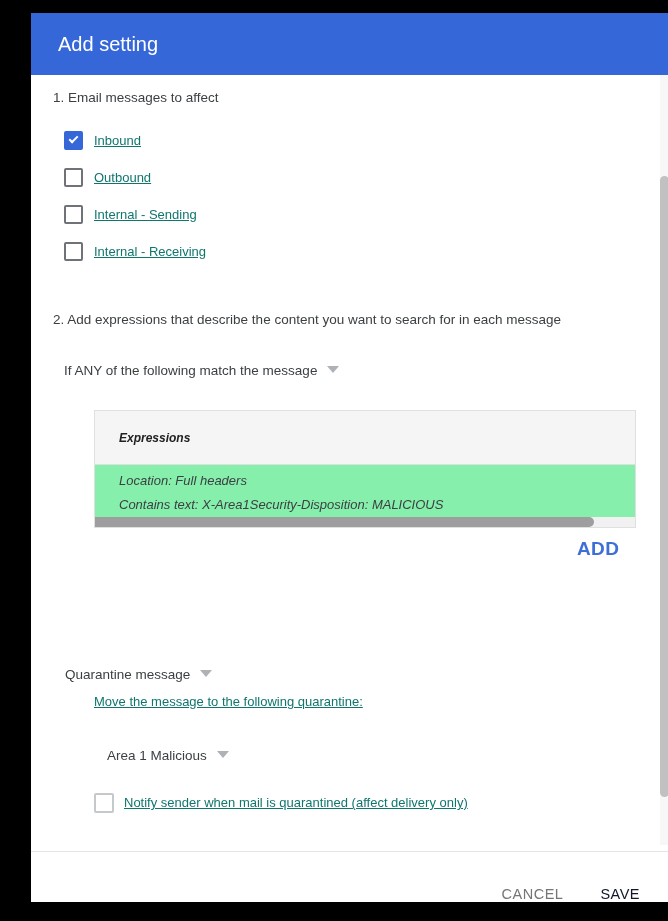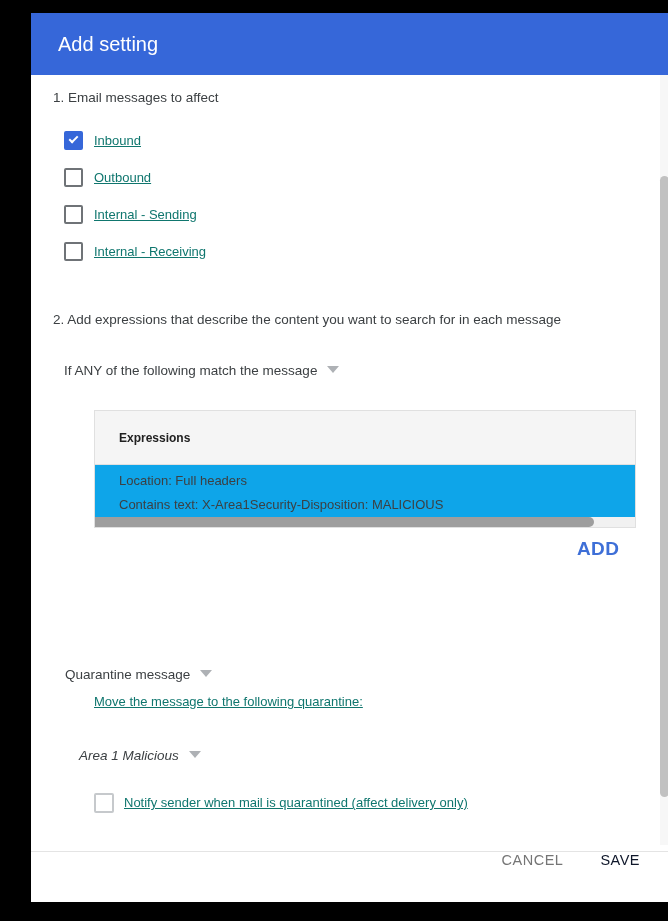--- a/index.html
+++ b/index.html
@@ -81,21 +81,22 @@
     border-top: 7px solid #aeb1b5;
     margin-left: 10px;
     vertical-align: middle;
     transform: translateY(-2px);
   }
   .expr-table {
     position: absolute;
     left: 63px; top: 397px;
     width: 542px; height: 118px;
     border: 1px solid #e0e0e0;
-    background: #0ea5e9;
+    background: #86efac;
+    font-style: italic;
   }
   .expr-table .thead {
     height: 54px;
     background: #f5f5f5;
     border-bottom: 1px solid #e0e0e0;
   }
   .expr-table .thead .th {
     font-size: 12px;
     font-weight: bold;
     color: #212121;
@@ -147,21 +148,21 @@
     border-radius: 5px;
     cursor: pointer;
   }
   .dialog-footer {
     position: absolute;
     left: 0; top: 838px;
     width: 638px; height: 51px;
     background: #fff;
     border-top: 1px solid #e4e4e4;
     display: flex;
-    align-items: flex-start;
+    align-items: flex-end;
     justify-content: flex-end;
     padding-right: 29px;
     gap: 37px;
   }
   .footer-btn {
     font-size: 14.5px;
     font-weight: 500;
     letter-spacing: 0.5px;
     cursor: pointer;
     background: none;
@@ -215,21 +216,21 @@
 
   <div class="add-btn">ADD</div>
 
 
   <div class="abs dropdown" style="left:34px; top:654px;">
     <span>Quarantine message</span><span class="dd-arrow"></span>
   </div>
 
   <div class="abs cb-label" style="left:63px; top:681px;text-align:right;">Move the message to the following quarantine:</div>
 
-  <div class="abs dropdown" style="left:48px; top:735px;font-style:italic;">
+  <div class="abs dropdown" style="left:76px; top:735px;">
     <span>Area 1 Malicious</span><span class="dd-arrow"></span>
   </div>
 
   <div class="checkbox light" style="left:63px; top:780px;"></div>
   <div class="abs cb-label" style="left:93px; top:782px;">Notify sender when mail is quarantined (affect delivery only)</div>
 
   <div class="vscroll-track">
     <div class="vscroll-thumb"></div>
   </div>
 

